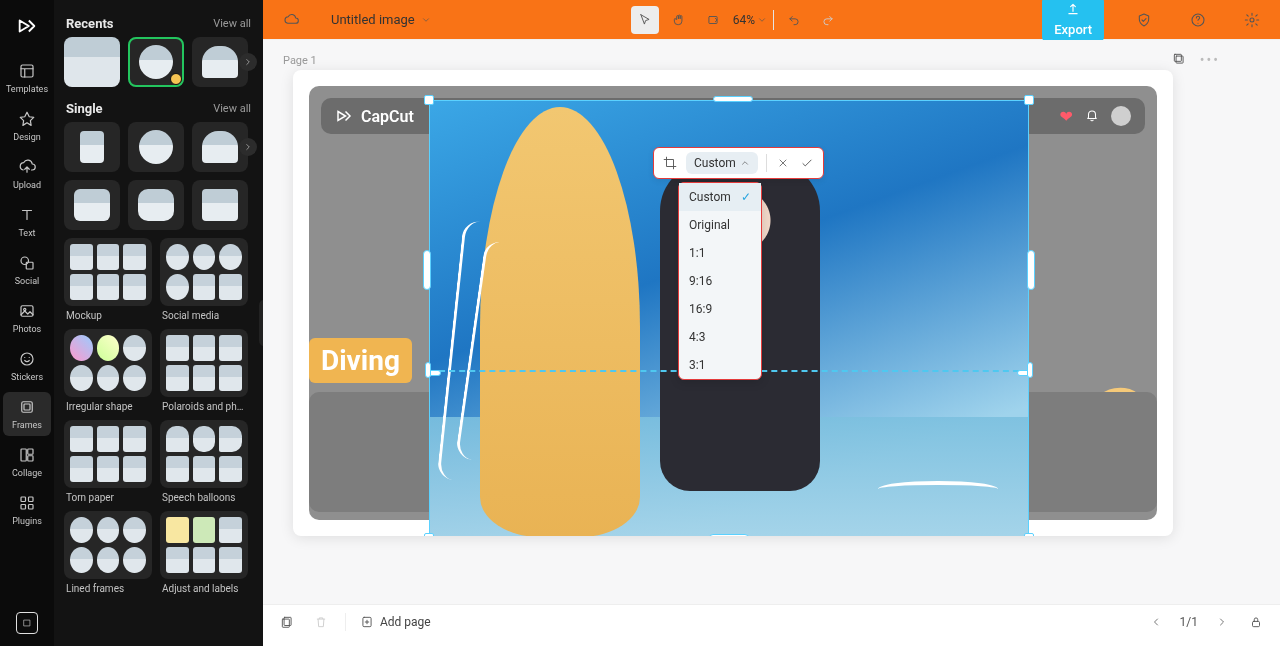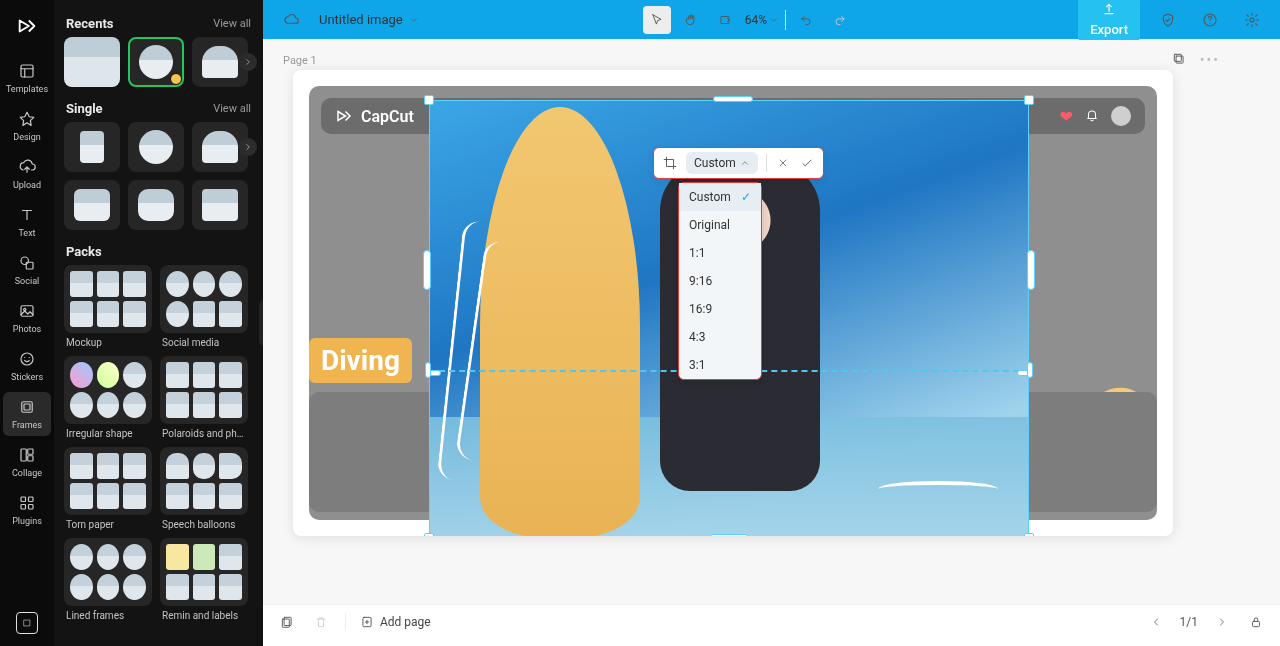--- a/index.html
+++ b/index.html
@@ -30,21 +30,21 @@
 .scroll-btn { position: absolute; right: -4px; top: 50%; transform: translateY(-50%); width: 18px; height: 18px; background: #2c2c2c; border-radius: 50%; display:flex; align-items:center; justify-content:center; cursor:pointer; }
 .pack { display: flex; gap: 8px; }
 .pack-col { width: 88px; }
 .pack-tile { width: 88px; height: 68px; background: #262626; border-radius: 8px; display: grid; grid-template-columns: repeat(3, 1fr); grid-template-rows: repeat(2, 1fr); gap: 4px; padding: 6px; cursor:pointer; }
 .pack-tile .mini { background: linear-gradient(#c5d1da 45%, #e0e7ec 45%); border-radius: 3px; }
 .pack-tile .mini.blob { border-radius: 50%; }
 .pack-cap { font-size: 10px; color: #c3c3c3; padding: 4px 2px 8px 2px; white-space: nowrap; overflow: hidden; text-overflow: ellipsis; }
 .panel-handle { position:absolute; right:-6px; top:50%; transform:translateY(-50%); width:10px; height:46px; background:#222; border-radius:5px; cursor:pointer; }
 
 
-#topbar { position: absolute; left: 263px; top: 0; right: 0; height: 40px; background: #0ea5e9; display: flex; align-items: center; padding: 0 14px; gap: 14px; border-bottom: 1px solid #f0f0f0; }
+#topbar { position: absolute; left: 263px; top: 0; right: 0; height: 40px; background: #f97316; display: flex; align-items: center; padding: 0 14px; gap: 26px; border-bottom: 1px solid #f0f0f0; }
 #topbar .title { font-size: 13px; color: #333; display:flex; align-items:center; gap:6px; }
 #topbar .tool-group { display:flex; align-items:center; gap:6px; }
 #topbar .ic-btn { width:28px; height:28px; border-radius:4px; display:flex; align-items:center; justify-content:center; cursor:pointer; color:#555; }
 #topbar .ic-btn.active { background:#ededed; }
 #topbar .ic-btn.disabled { color:#ccc; }
 #topbar .zoom { font-size: 12px; color: #333; display:flex; align-items:center; gap:2px; }
 #topbar .spacer { flex: 1; }
 #topbar .divider { width:1px; height:20px; background:#e5e5e5; }
 .btn-export { background:#25c1f0; color:#fff; padding:6px 12px; border-radius:6px; font-size:13px; font-weight:500; cursor:pointer; display:flex; align-items:center; gap:6px;flex-direction:column; }
 
@@ -248,23 +248,20 @@
         <div class="inner"></div>
       </div>
     <div class="thumb dark">
         <div class="inner" style="border-radius:10px;"></div>
       </div>
     <div class="thumb dark">
         <div class="inner" style="border-radius:4px;"></div>
       </div>
   </div>
 
-  <div class="sec-head">
-    <h3>Packs</h3>
-  </div>
 
   <div class="pack">
     <div class="pack-col">
       <div class="pack-tile">
           <div class="mini"></div>
           <div class="mini"></div>
           <div class="mini"></div>
           <div class="mini"></div>
           <div class="mini"></div>
           <div class="mini"></div>
@@ -345,21 +342,21 @@
     </div>
     <div class="pack-col">
       <div class="pack-tile">
           <div class="mini" style="background:linear-gradient(#f8e7a1,#f8e7a1);"></div>
           <div class="mini" style="background:linear-gradient(#cde9b8,#cde9b8);"></div>
           <div class="mini"></div>
           <div class="mini"></div>
           <div class="mini"></div>
           <div class="mini"></div>
         </div>
-      <div class="pack-cap">Remin and labels</div>
+      <div class="pack-cap">Adjust and labels</div>
     </div>
   </div>
 
   <div class="panel-handle"></div>
 </div>
 
 <div id="topbar">
   <div class="ic-btn">
       <svg width="16" height="16" viewBox="0 0 24 24">
         <path class="svg-ic-dark" d="M7 17a5 5 0 0 1 .7-9.9A6 6 0 0 1 19 9a4 4 0 0 1 0 8H7z"></path>

